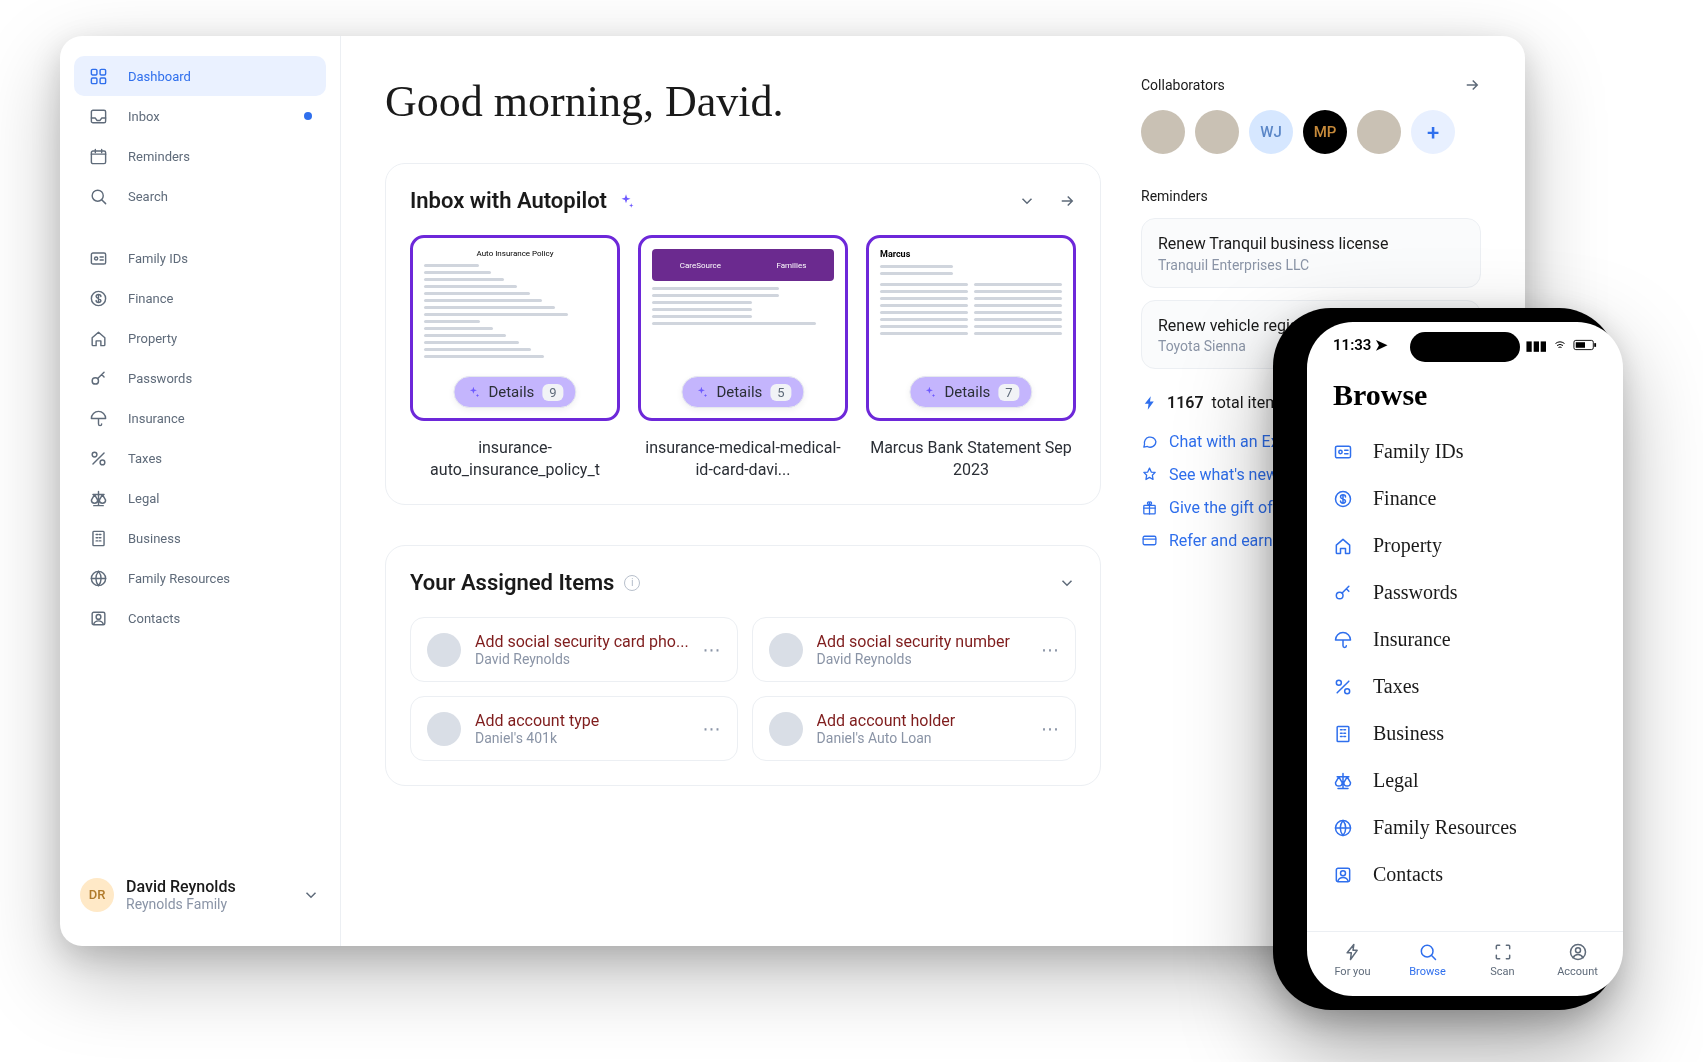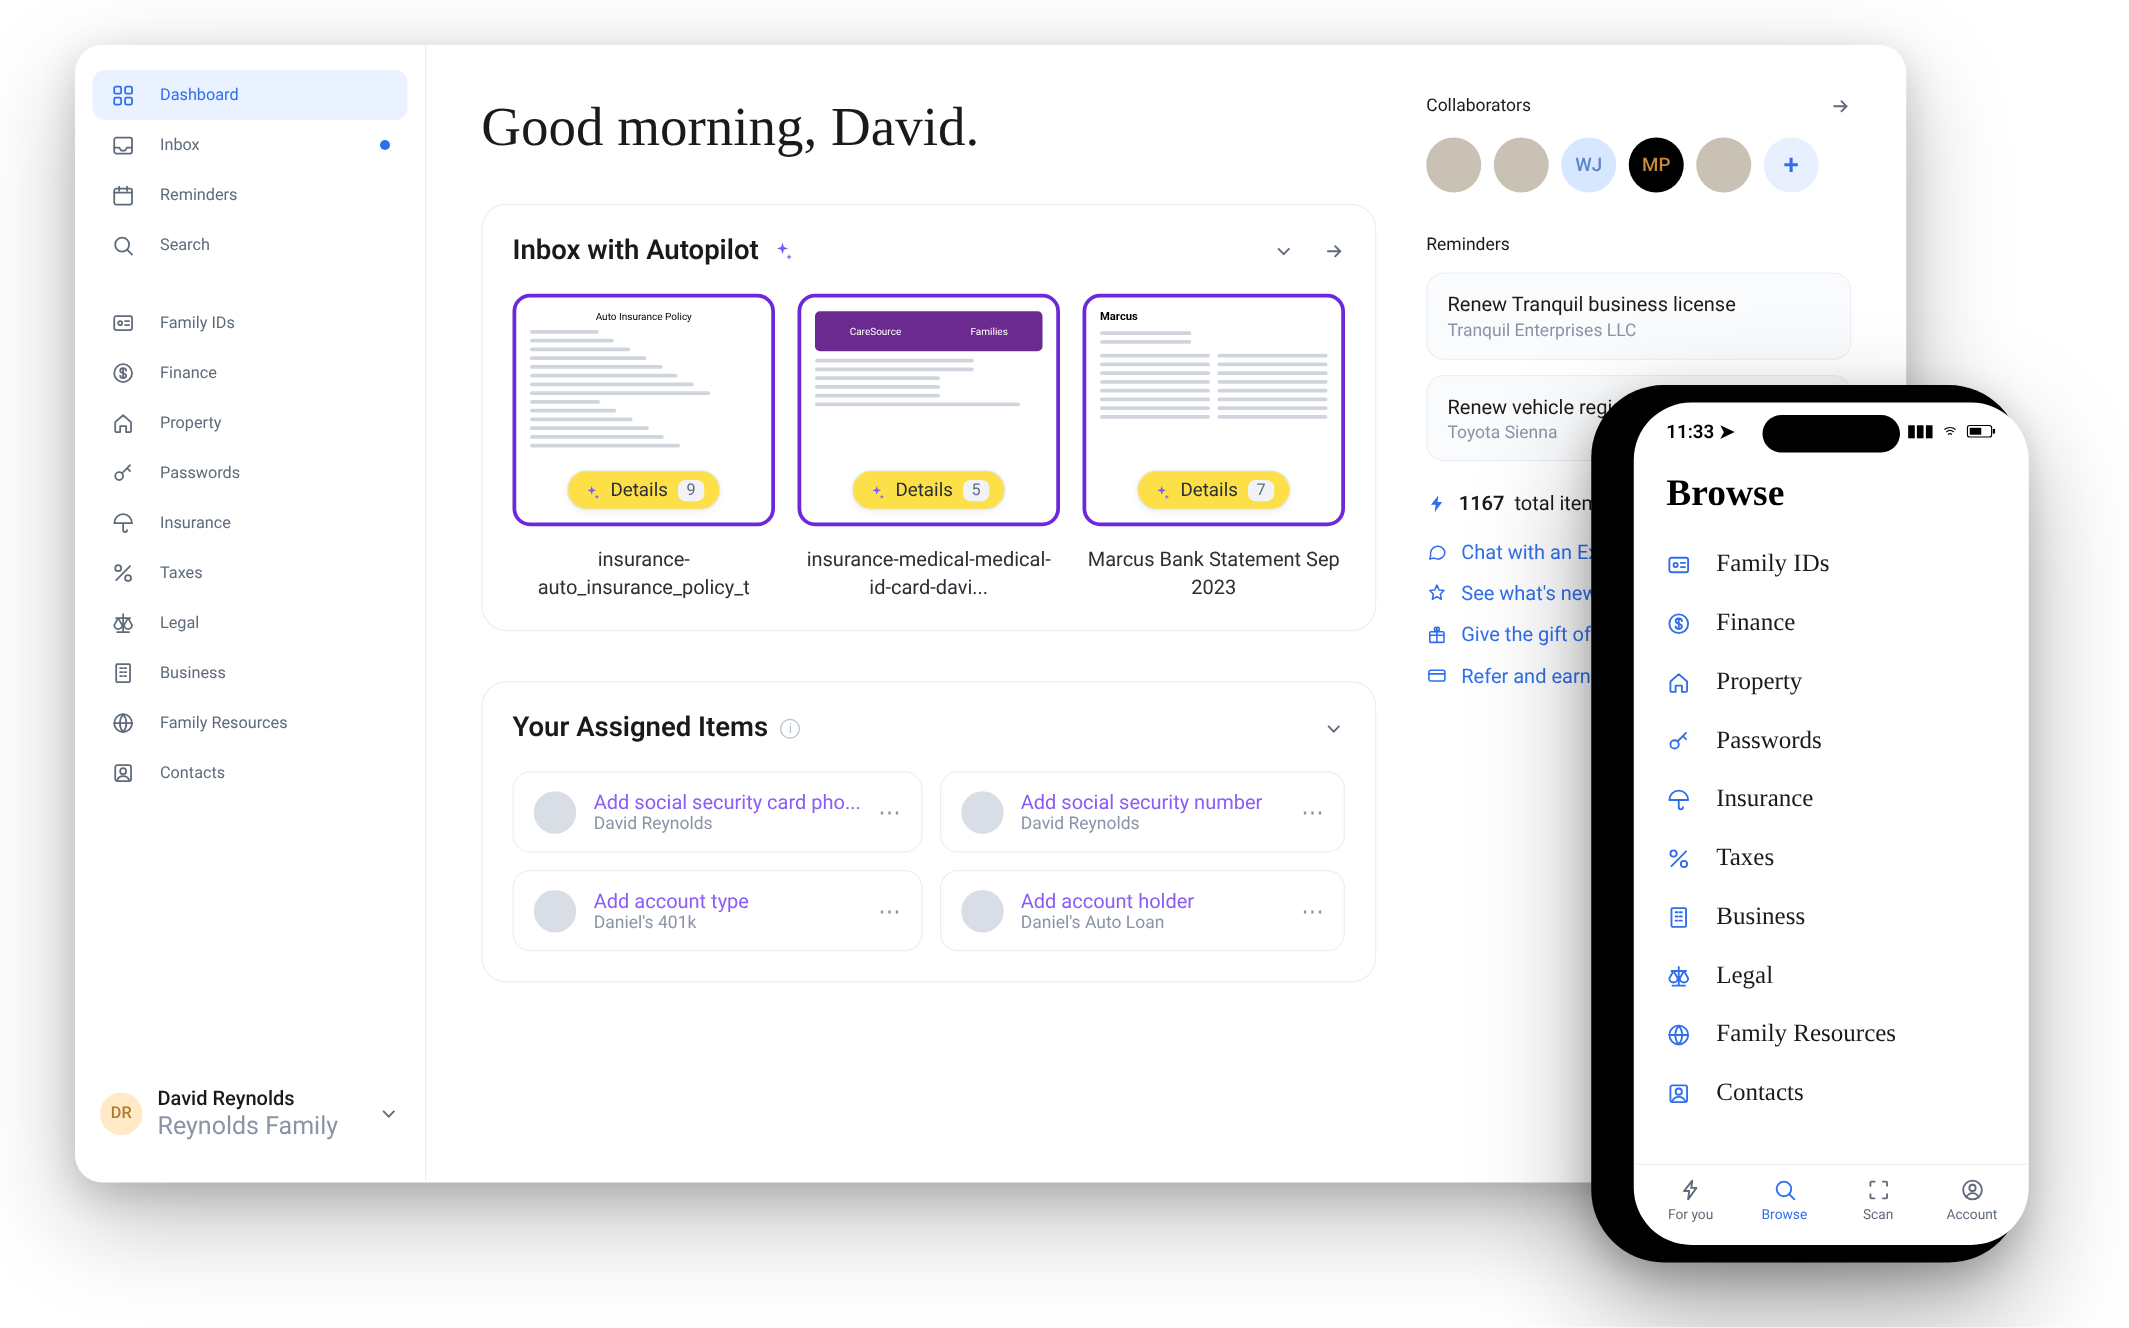--- a/index.html
+++ b/index.html
@@ -67,21 +67,21 @@
   align-items: center;
   gap: 12px;
 }
 .avatar-badge {
   width: 34px; height: 34px; border-radius: 50%;
   background: #ffe9c7; color: #b07a2a;
   display: flex; align-items: center; justify-content: center;
   font-size: 13px; font-weight: 500;
 }
 .sf-name { font-size: 16px; color: #1a1a1a; font-weight: 500; }
-.sf-sub { font-size: 20px; color: #8a94a6; }
+.sf-sub { font-size: 14px; color: #8a94a6; }
 .sf-chevron { margin-left: auto; color: #5f6b7a; }
 .main {
   flex: 1;
   padding: 40px 44px;
   display: flex;
   gap: 40px;
 }
 .main-left { flex: 1; min-width: 0; }
 .main-right { width: 340px; }
 .greeting {
@@ -136,26 +136,26 @@
   border-radius: 4px;
   margin-bottom: 6px;
   display:flex; align-items:center; justify-content:space-around;
   color:#fff; font-size:8px;
 }
 .details-chip {
   position: absolute;
   left: 50%;
   transform: translateX(-50%);
   bottom: 10px;
-  background: #fde047;
+  background: #c4b5fd;
   border: 1px solid #e6e9ee;
   border-radius: 999px;
   padding: 6px 12px;
   display: flex;
-  align-items: flex-end;
+  align-items: center;
   gap: 8px;
   font-size: 15px;
   color: #2b2f36;
   box-shadow: 0 2px 6px rgba(0,0,0,0.06);
 }
 .details-chip .count {
   background: #f1f3f6; border-radius: 6px; padding: 1px 7px; font-size: 13px; color: #5f6b7a;
 }
 .inbox-caption {
   font-size: 16px; color: #2b2f36; text-align: center; line-height: 1.35;
@@ -167,21 +167,21 @@
   border-radius: 14px;
   padding: 14px 16px;
   display: flex;
   align-items: center;
   gap: 14px;
 }
 .assigned-avatar {
   width: 34px; height: 34px; border-radius: 50%;
   background: #d9dee6;
 }
-.ai-title { font-size: 16px; color: #8b5cf6; white-space: nowrap; overflow: hidden; text-overflow: ellipsis; }
+.ai-title { font-size: 16px; color: #7f1d1d; white-space: nowrap; overflow: hidden; text-overflow: ellipsis; }
 .ai-sub { font-size: 14px; color: #8a94a6; }
 .ai-text { flex: 1; min-width: 0; }
 .ai-more { color: #8a94a6; font-size: 18px; }
 .right-header {
   display: flex; align-items: center; justify-content: space-between;
   margin-bottom: 16px;
 }
 .right-title { font-size: 14px; font-weight: 400; color: #1a1a1a; }
 .collab-row { display: flex; gap: 10px; margin-bottom: 34px; }
 .collab {

